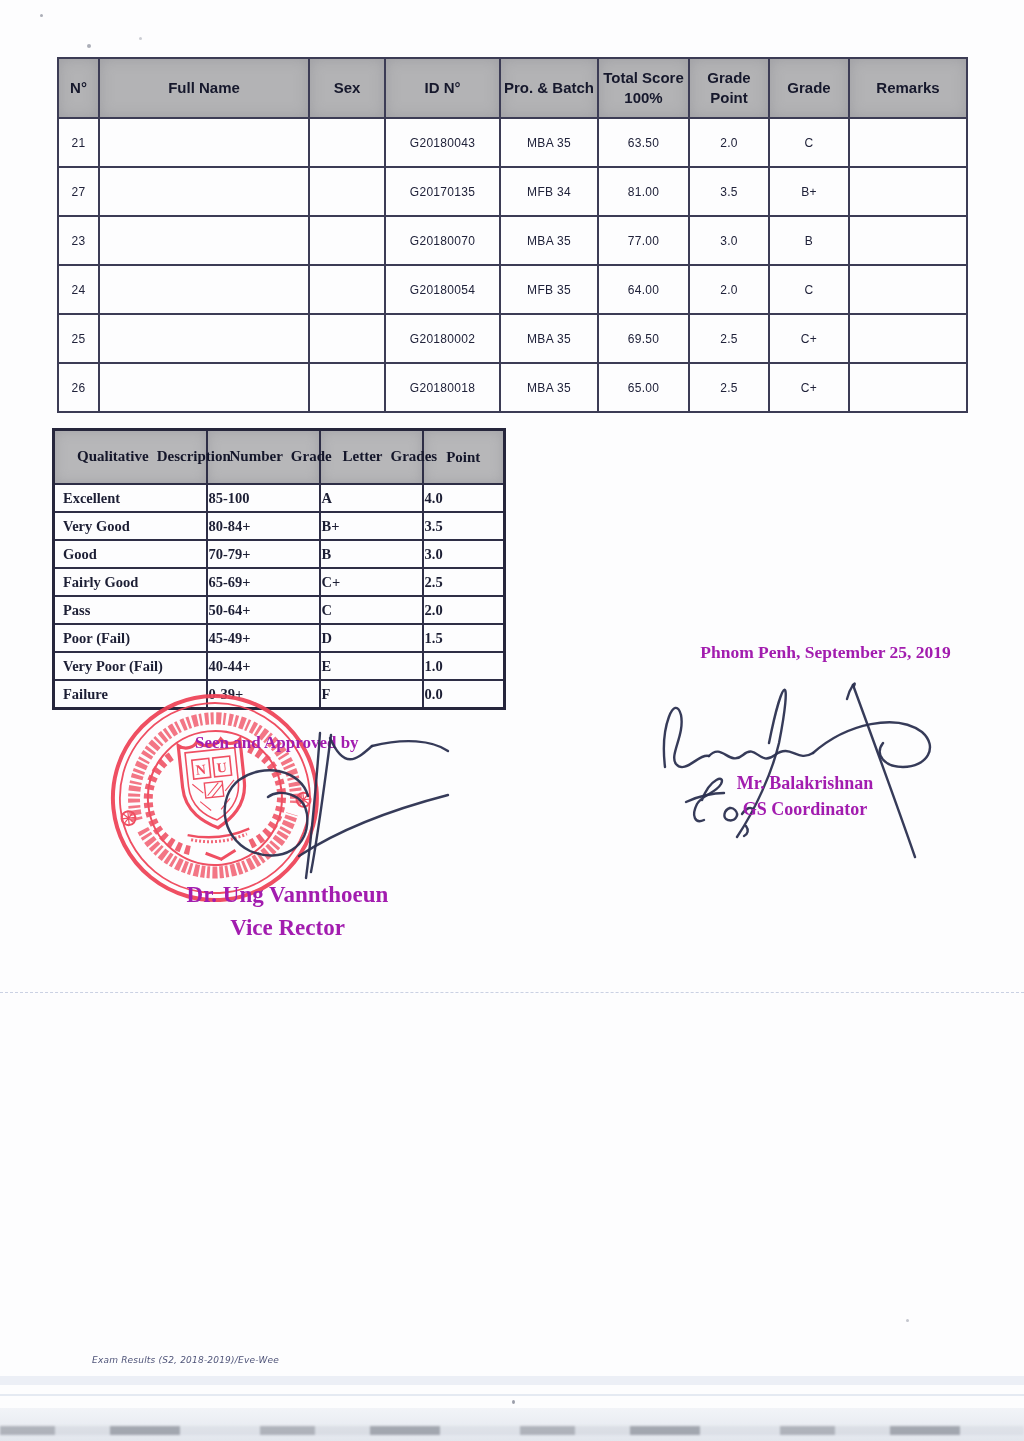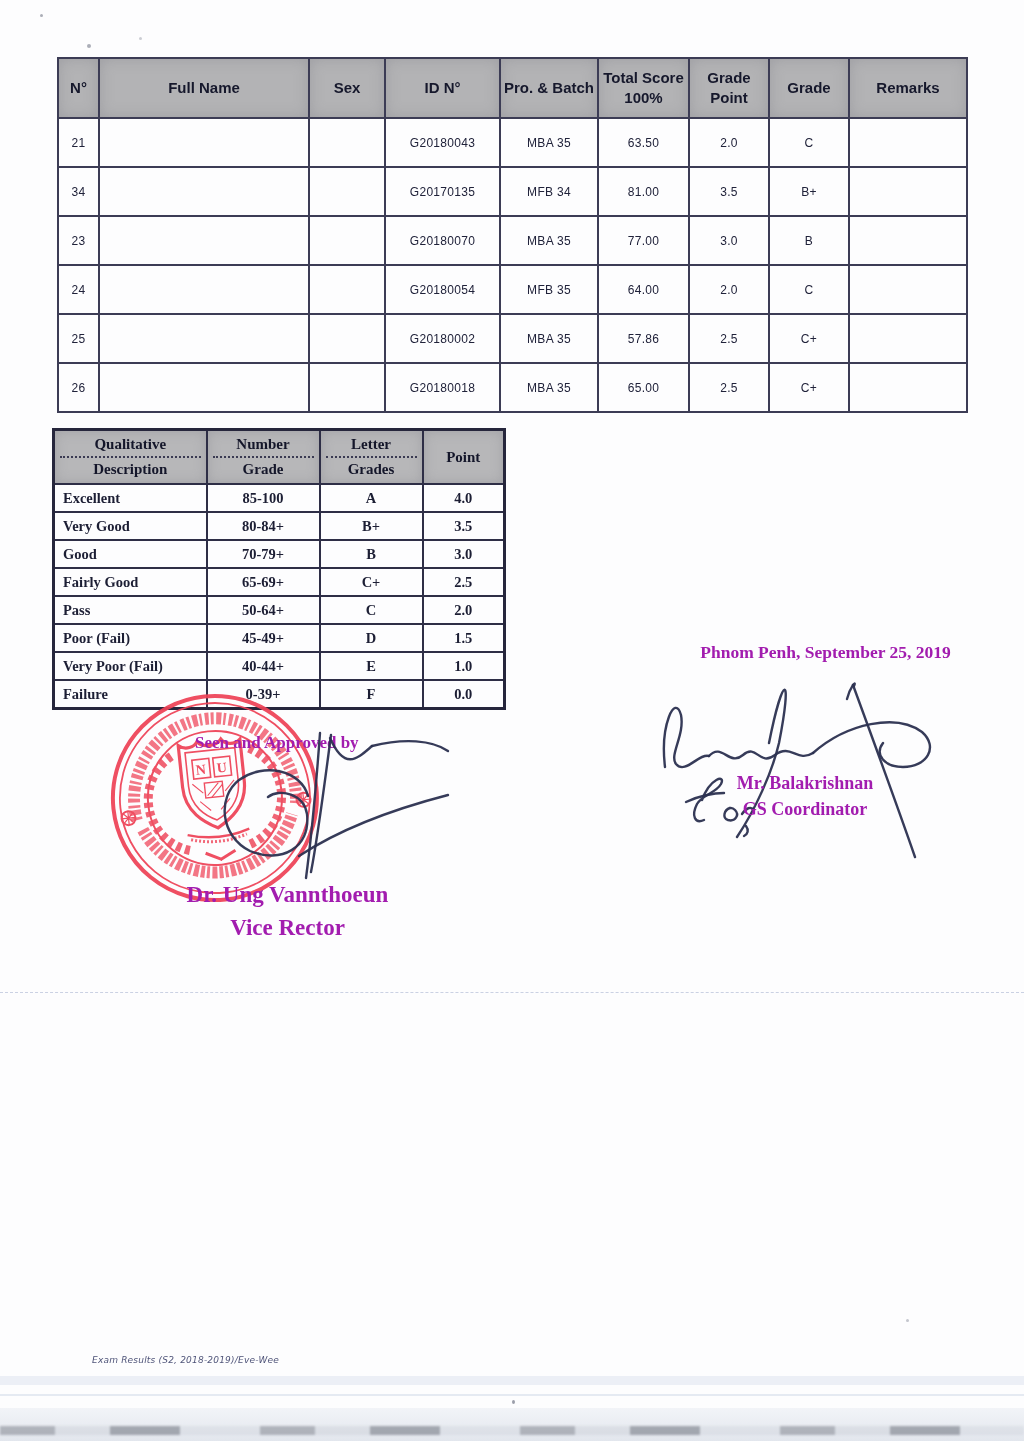--- a/index.html
+++ b/index.html
@@ -14,24 +14,24 @@
         line-height:1.25;text-align:center;box-shadow:inset 0 0 14px rgba(120,120,128,.35);}
   table.results td{height:45px;text-align:center;font-size:12px;letter-spacing:.3px;color:#20223a;}
   .h2l{display:flex;flex-direction:column;align-items:center;justify-content:center;gap:1px;}
 
   
   table.grading{position:absolute;left:52px;top:428px;width:451px;border-collapse:collapse;
         table-layout:fixed;border:3px solid #26263c;font-family:"Liberation Serif",serif;}
   table.grading th,table.grading td{border:2px solid #2e2e46;}
   table.grading th{height:50px;background:#b7b7b9;color:#14162a;font-weight:bold;font-size:15px;
         text-align:center;box-shadow:inset 0 0 12px rgba(120,120,128,.35);}
-  table.grading td{height:24px;font-size:14.5px;font-weight:bold;color:#1c1e34;text-align:center;}
+  table.grading td{height:24px;font-size:14.5px;font-weight:bold;color:#1c1e34;}
   table.grading td.desc{text-align:left;padding-left:8px;font-family:Liberation Serif, serif;}
   .dotline{border-top:2px dotted #3a3a52;margin:2px 4px;height:0;}
-  .gh{display:flex;flex-direction:column;justify-content:space-between;}
+  .gh{display:flex;justify-content:space-between;padding-left:21px;}
   .gh span{line-height:1.3;}
 
   
   .serifblock{position:absolute;font-family:"Liberation Serif",serif;font-weight:bold;color:#a21caf;}
   .date-line{left:688px;top:642px;width:275px;text-align:center;font-size:17.5px;}
   .seen-approved{left:195px;top:733px;font-size:17px;}
   .left-names{left:170px;top:879px;width:235px;text-align:center;font-size:23px;line-height:1.42;}
   .right-names{left:692px;top:770px;width:226px;text-align:center;font-size:18px;line-height:1.45;}
   svg.sig{position:absolute;overflow:visible;}
   svg.sig path{fill:none;stroke:#2b3050;stroke-width:2.4;stroke-linecap:round;stroke-linejoin:round;opacity:.95;}
@@ -106,21 +106,21 @@
         <td></td>
         <td></td>
         <td>G20180043</td>
         <td>MBA 35</td>
         <td>63.50</td>
         <td>2.0</td>
         <td>C</td>
         <td></td>
       </tr>
       <tr>
-        <td>34</td>
+        <td>27</td>
         <td></td>
         <td></td>
         <td>G20170135</td>
         <td>MFB 34</td>
         <td>81.00</td>
         <td>3.5</td>
         <td>B+</td>
         <td></td>
       </tr>
       <tr>
@@ -144,21 +144,21 @@
         <td>2.0</td>
         <td>C</td>
         <td></td>
       </tr>
       <tr>
         <td>25</td>
         <td></td>
         <td></td>
         <td>G20180002</td>
         <td>MBA 35</td>
-        <td>57.86</td>
+        <td>69.50</td>
         <td>2.5</td>
         <td>C+</td>
         <td></td>
       </tr>
       <tr>
         <td>26</td>
         <td></td>
         <td></td>
         <td>G20180018</td>
         <td>MBA 35</td>

